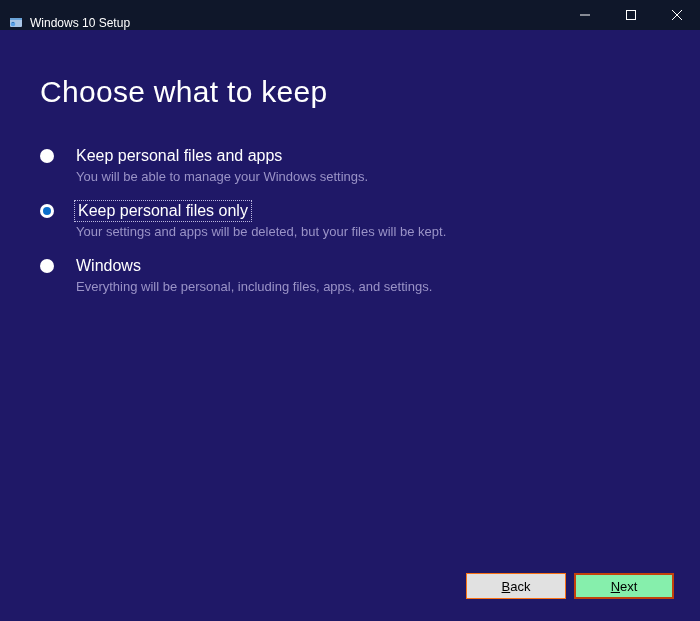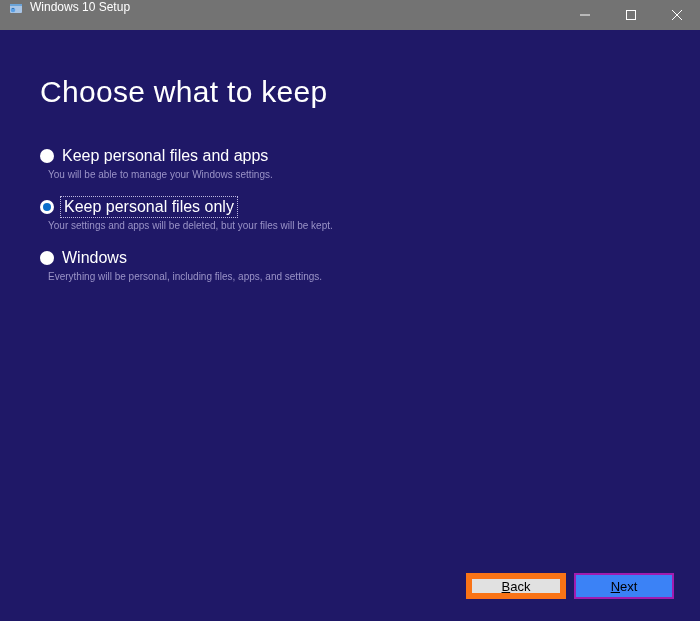--- a/index.html
+++ b/index.html
@@ -10,23 +10,23 @@
     }
     body {
       width: 700px;
       height: 621px;
       background: #1f1867;
       overflow: hidden;
     }
     
     .titlebar {
       height: 30px;
-      background: #737373;
-      display: flex;
-      align-items: flex-start;
+      background: #0f172a;
+      display: flex;
+      align-items: flex-end;
       color: #ffffff;
       font-size: 12px;
     }
     .titlebar-icon {
       width: 16px;
       height: 16px;
       margin-left: 8px;
       margin-right: 6px;
       display: flex;
       align-items: center;
@@ -71,21 +71,21 @@
       flex-direction: column;
       gap: 18px;
     }
     .option {
       display: flex;
       flex-direction: column;
     }
     .option-row {
       display: flex;
       align-items: center;
-      gap: 8px;
+      gap: 22px;
     }
     .radio {
       width: 14px;
       height: 14px;
       border-radius: 50%;
       background: #ffffff;
       flex: 0 0 auto;
       position: relative;
     }
     .radio.selected {
@@ -106,47 +106,47 @@
       font-size: 16px;
       font-weight: 400;
     }
     .option-label.focused {
       outline: 1px dotted #bdb8e0;
       outline-offset: 1px;
       padding: 0 2px;
     }
     .option-desc {
       color: #9a93c7;
-      font-size: 10px;
-      margin-left: 8px;
+      font-size: 13px;
+      margin-left: 36px;
       margin-top: 4px;
     }
     
     .footer {
       position: absolute;
       bottom: 22px;
       right: 26px;
       display: flex;
       gap: 8px;
     }
     .btn {
       width: 100px;
       height: 26px;
       background: #e1e1e1;
-      border: 6px solid #f97316;
+      border: 1px solid #f97316;
       color: #000000;
       font-size: 13px;
       display: flex;
       align-items: center;
       justify-content: center;
       cursor: default;
     }
     .btn.primary {
-      border: 2px solid #a21caf;
-      background: #3b82f6;
+      border: 2px solid #c2410c;
+      background: #86efac;
     }
     .btn .u {
       text-decoration: underline;
     }
   </style>
 </head>
 <body>
 
 <div class="titlebar">
   <span class="titlebar-icon">

